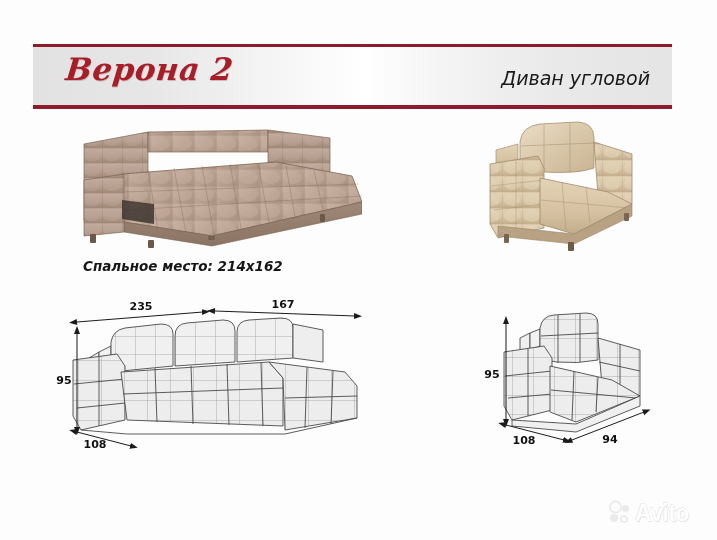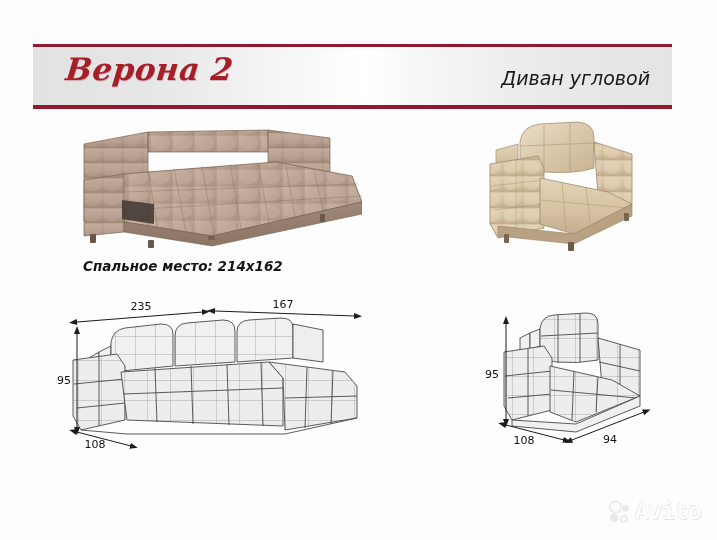--- a/index.html
+++ b/index.html
@@ -82,37 +82,37 @@
     font-family: "DejaVu Sans", sans-serif;
     font-style: italic;
     font-weight: bold;
     font-size: 13.5px;
     color: #151515;
     line-height: 17px;
     white-space: nowrap;
   }
 
   
-  .diagram { position: absolute; }
+  .diagram { position: absolute; font-weight: bold; }
   #diagram-sofa { left: 55px; top: 300px; }
   #diagram-chair { left: 470px; top: 300px; }
 
   
   #avito-watermark {
     position: absolute;
     left: 607px;
     top: 498px;
     width: 100px;
     height: 30px;
     display: flex;
     align-items: center;
     opacity: 0.55;
   }
   #avito-watermark .wm-text {
-    font-family: Liberation Mono, monospace;
+    font-family: Liberation Sans, sans-serif;
     font-weight: bold;
     font-size: 23px;
     color: #ffffff;
     letter-spacing: -0.5px;
     text-shadow:
        0 0 1px rgba(195,195,195,0.95),
        0.7px 0.7px 0 rgba(205,205,205,0.85),
       -0.7px -0.7px 0 rgba(205,205,205,0.6);
     margin-left: 2px;
     line-height: 1;

